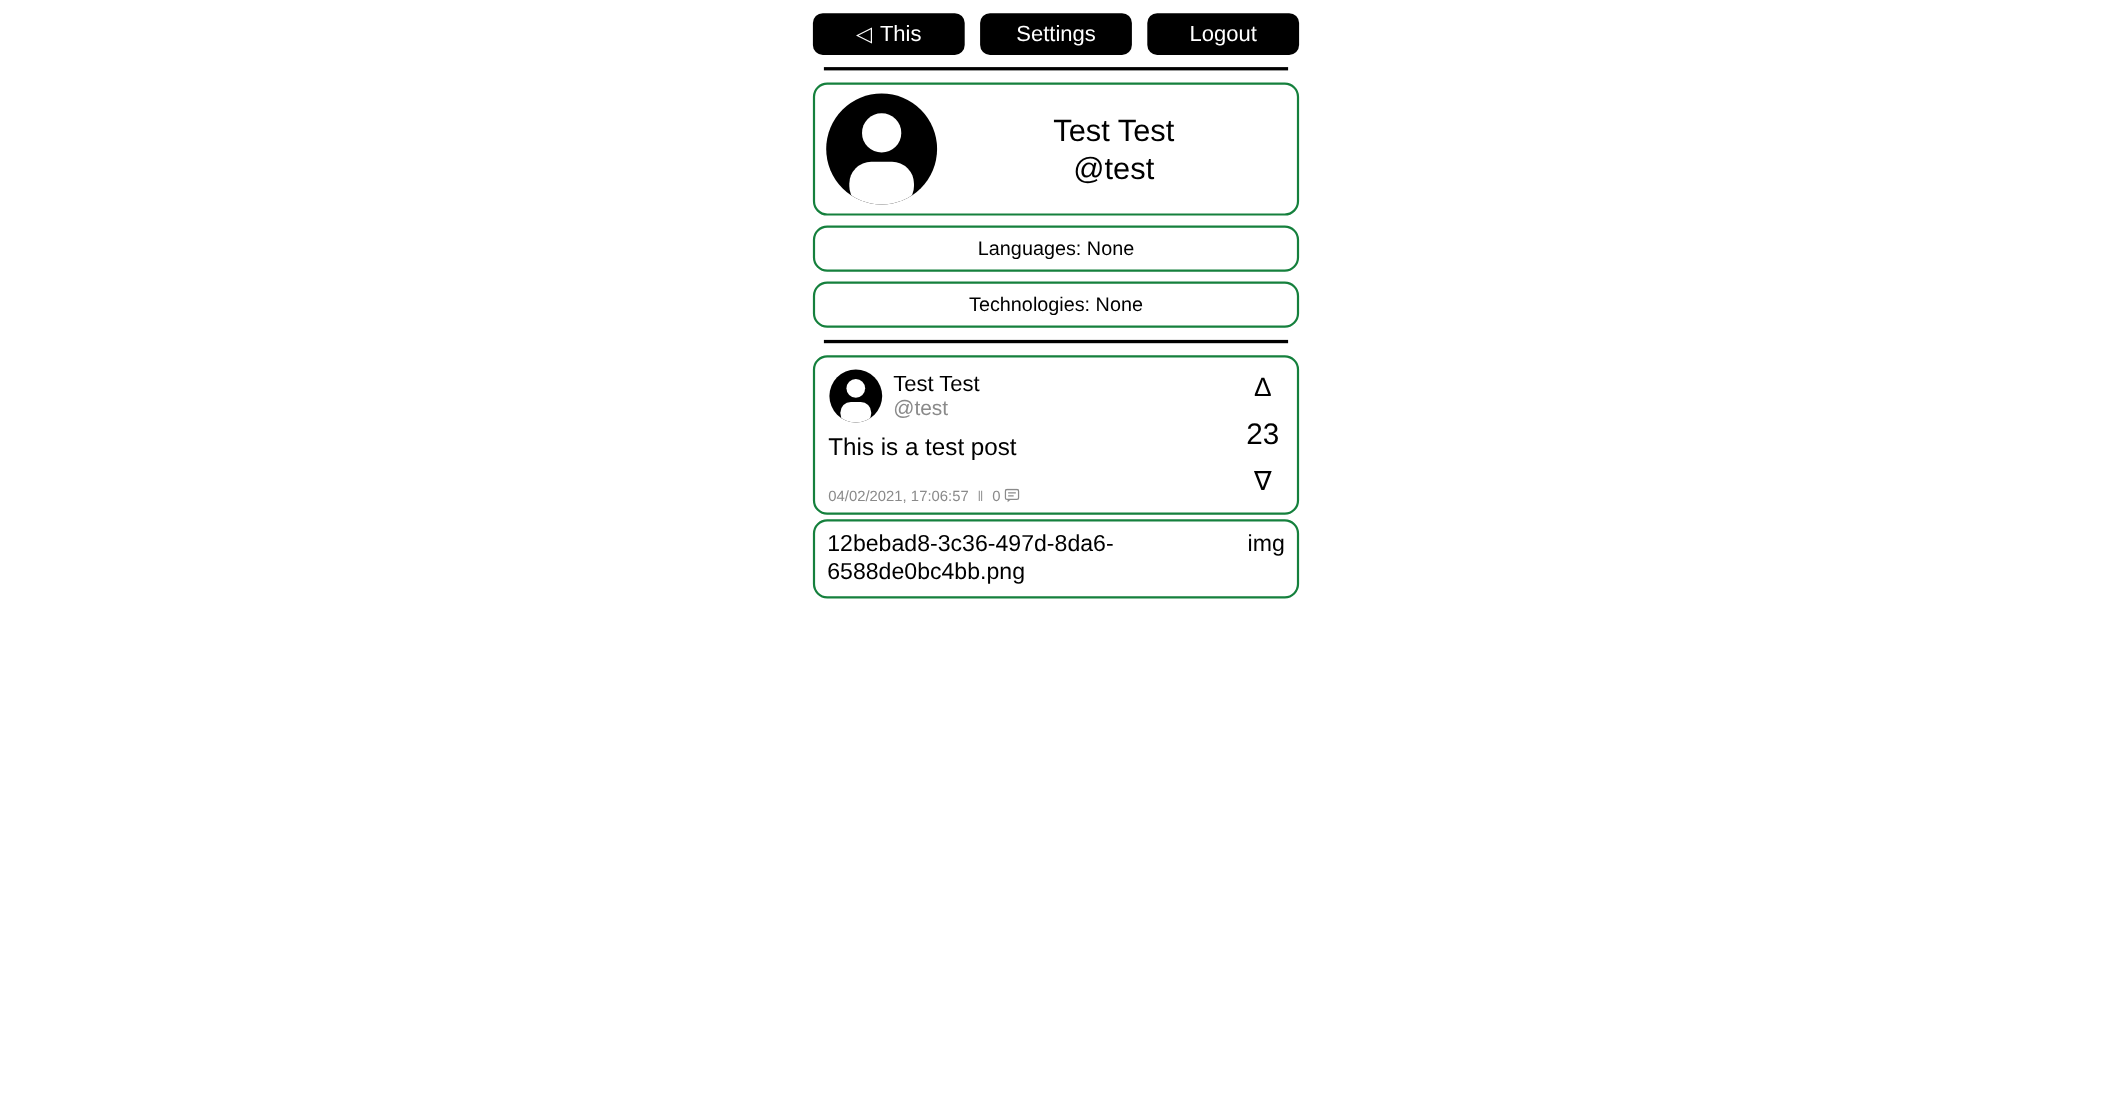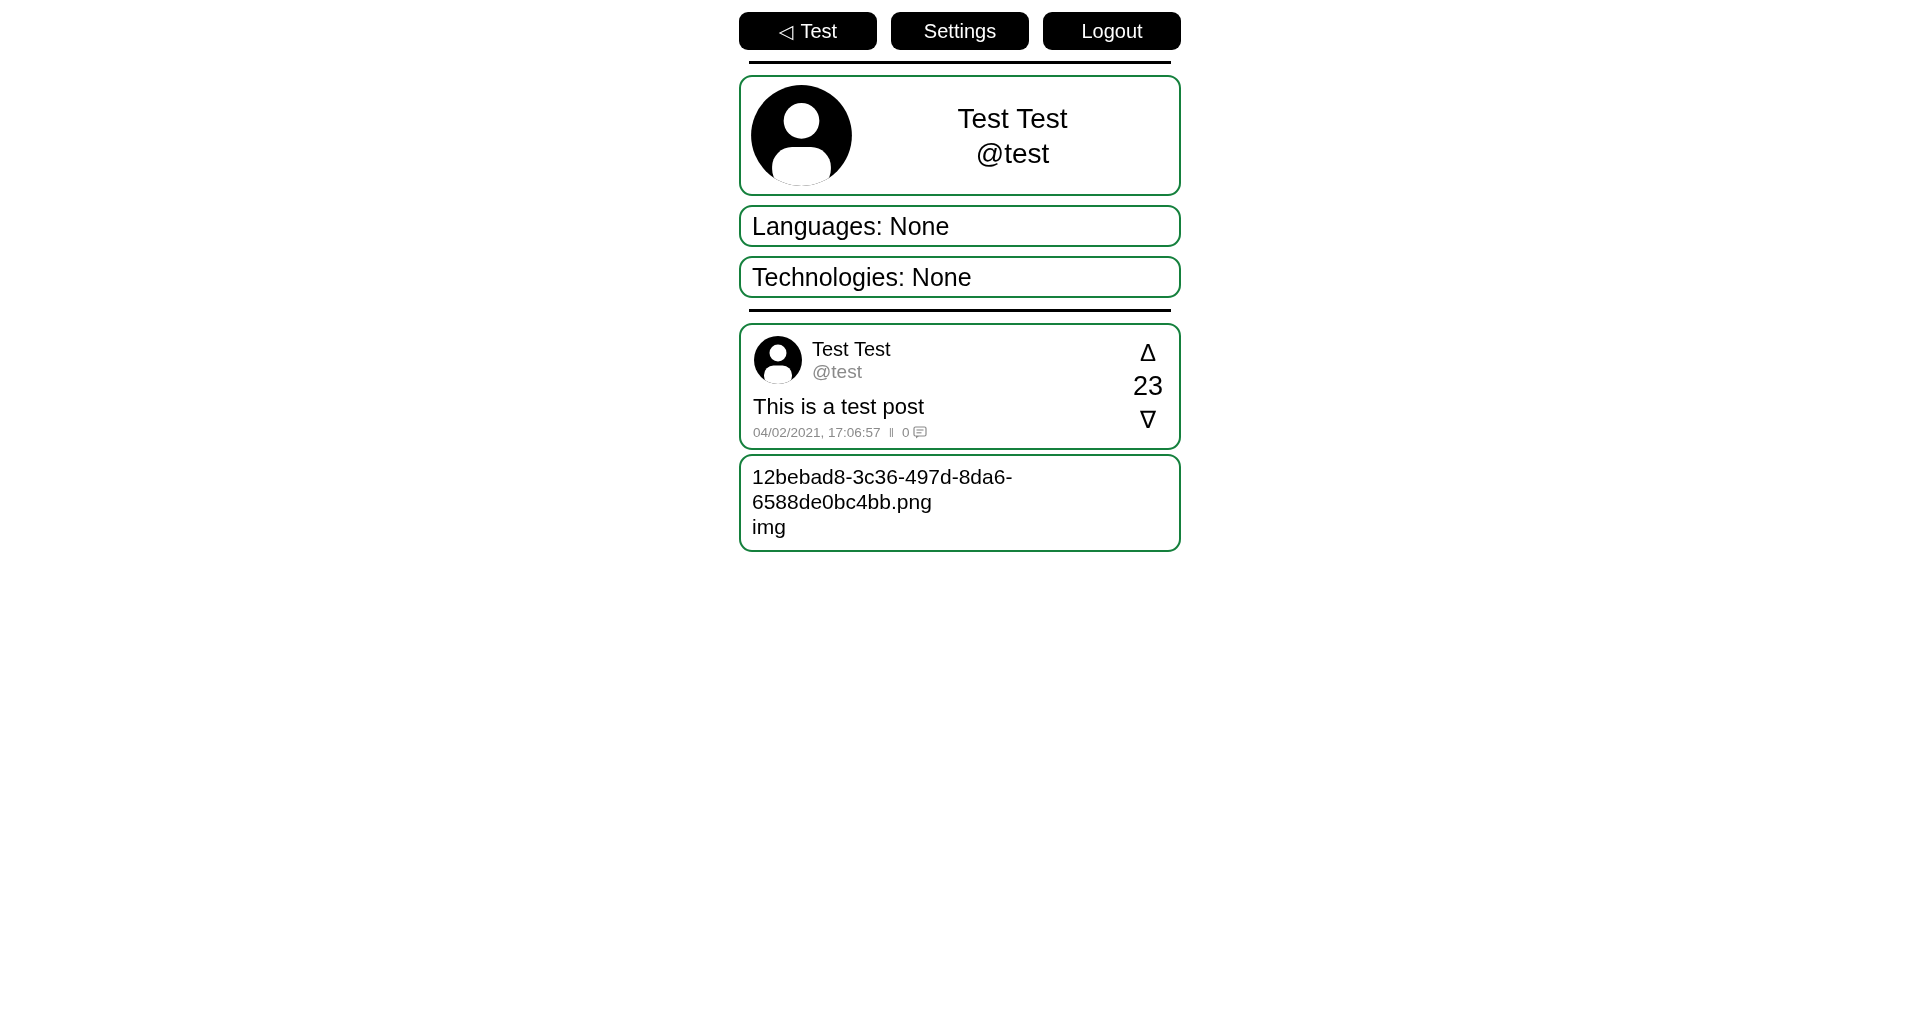--- a/index.html
+++ b/index.html
@@ -65,40 +65,41 @@
     flex: 1;
     text-align: center;
     font-size: 28px;
     line-height: 1.25;
   }
 
   
   .info-box {
     margin-top: 9px;
     padding: 9px 11px;
-    font-size: 25px;
+    font-size: 18px;
     height: 42px;
     display: flex;
     align-items: center;
+    justify-content: center;
   }
 
   
   .post-card {
     display: flex;
     padding: 10px 10px 8px 12px;
     min-height: 120px;
   }
   .post-main { flex: 1; min-width: 0; }
   .post-header { display: flex; align-items: flex-start; gap: 9px; }
   .avatar-sm { width: 50px; height: 50px; flex: 0 0 auto; }
   .post-author-name { font-size: 20px; line-height: 1.2; padding-top: 2px; }
   .post-author-handle { font-size: 19px; line-height: 1.2; color: #8a8a8a; }
   .post-body { font-size: 22px; margin-top: 9px; }
   .post-meta {
-    margin-top: 5px;
+    margin-top: 23px;
     display: flex;
     align-items: center;
     gap: 8px;
     font-size: 13.5px;
     color: #8a8a8a;
   }
   .meta-sep { font-size: 13px; color: #9a9a9a; }
   .comment-wrap { display: inline-flex; align-items: center; gap: 3px; }
   .comment-icon svg { display: block; }
 
@@ -126,37 +127,36 @@
   
   .attachment-card {
     margin-top: 4px;
     padding: 8px 11px 10px 11px;
     display: flex;
     align-items: flex-start;
     justify-content: space-between;
     font-size: 21px;
     line-height: 1.2;
     cursor: pointer;
-    flex-direction: column;
   }
   .attachment-name {
     max-width: 300px;
     overflow-wrap: break-word;
   }
   .attachment-type { flex: 0 0 auto; }
 </style>
 </head>
 <body>
 
 <div class="page">
 
   <div class="toolbar">
     <button>
       <span class="back-glyph">◁</span>
-      <span>Test</span>
+      <span>This</span>
     </button>
     <button>
       <span>Settings</span>
     </button>
     <button>
       <span>Logout</span>
     </button>
   </div>
 
   <hr class="divider">

